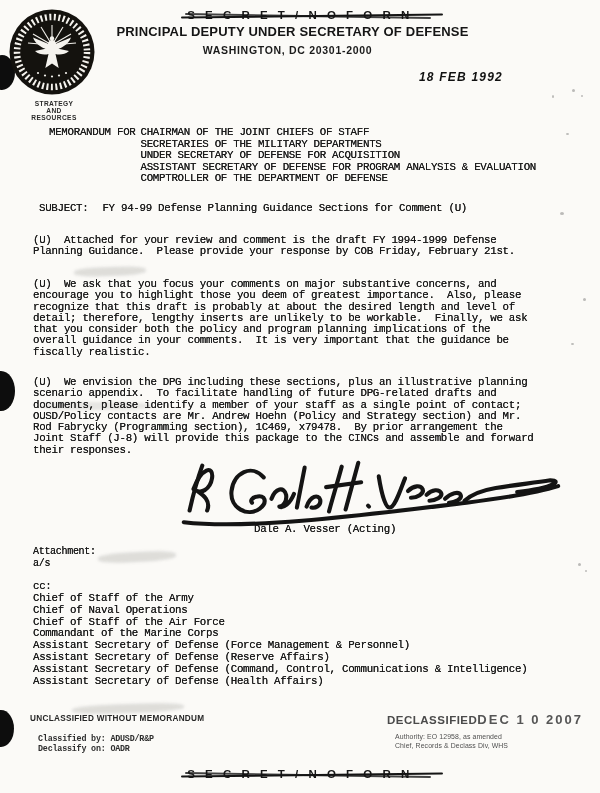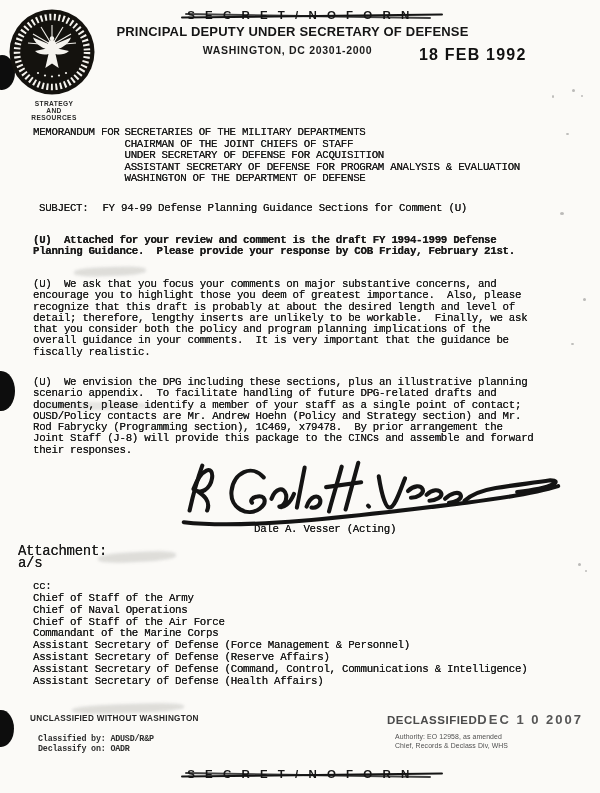--- a/index.html
+++ b/index.html
@@ -30,39 +30,39 @@
     font-weight:bold;font-size:13px;letter-spacing:.2px;color:#151515;}
   .lh-addr{top:44px;left:0;width:575px;text-align:center;
     font-weight:bold;font-size:10.5px;letter-spacing:.7px;color:#1a1a1a;}
 
   .seal{top:7px;left:7px;width:90px;height:90px;}
   .seal-caption{top:100px;left:18px;width:72px;text-align:center;
     font-family:"Liberation Sans",sans-serif;font-weight:bold;
     font-size:6.6px;line-height:7.2px;letter-spacing:.4px;color:#2a2a2a;
     white-space:pre-line;}
 
-  .date-stamp{top:46px;left:419px;font-family:"Liberation Sans",sans-serif;
-    font-weight:bold;font-size:16px;letter-spacing:1.2px;color:#111;}
+  .date-stamp{top:70px;left:419px;font-family:"Liberation Sans",sans-serif;
+    font-weight:bold;font-size:12px;letter-spacing:1.2px;color:#111;font-style:italic;}
   .reply{top:84px;left:418px;font-size:10.8px;line-height:11.8px;letter-spacing:-.3px;}
 
   
   .memo-block{top:127px;left:33px;display:flex;gap:5px;
     font-size:10.8px;line-height:11.6px;letter-spacing:-.3px;}
-  .memo-label{white-space:nowrap;}
+  .memo-label{white-space:nowrap;margin-left:16px;}
   .subject{top:202px;left:33px;font-size:10.8px;letter-spacing:-.3px;}
   .subject .lbl{margin-right:14px;margin-left:6px;}
   .para{margin:0;font-size:10.8px;line-height:11.25px;letter-spacing:-.3px;width:552px;}
-  .p1{top:235px;left:33px;font-weight:bold;}
+  .p1{top:235px;left:33px;}
   .p2{top:279px;left:33px;}
   .p3{top:377px;left:33px;}
 
   .signature-svg{top:452px;left:168px;width:402px;height:78px;}
   .sig-name{top:523px;left:254px;font-size:10.8px;letter-spacing:-.3px;}
 
-  .attachment{top:546px;left:18px;font-size:14px;line-height:11.6px;letter-spacing:-.3px;}
+  .attachment{top:546px;left:33px;font-size:10px;line-height:11.6px;letter-spacing:-.3px;}
   .att-val{}
   .cc-block{top:581px;left:33px;font-size:10.8px;line-height:11.85px;letter-spacing:-.3px;}
 
   
   .unclass{top:714px;left:30px;font-family:"Liberation Sans",sans-serif;
     font-weight:bold;font-size:8.2px;letter-spacing:.3px;color:#262626;}
   .classby{top:735px;left:38px;font-size:8.4px;line-height:9.6px;
     letter-spacing:-.2px;font-weight:bold;color:#2e2e2e;}
   .declass-stamp{top:714px;left:387px;color:#4a4a4a;}
   .declass-stamp .dword{font-family:"Liberation Sans",sans-serif;font-weight:bold;
@@ -140,25 +140,25 @@
 RESOURCES</div>
 
   <div class="abs lh-title sans">PRINCIPAL DEPUTY UNDER SECRETARY OF DEFENSE</div>
   <div class="abs lh-addr sans">WASHINGTON, DC  20301-2000</div>
 
   <div class="abs date-stamp">18 FEB 1992</div>
 
   <div class="abs memo-block tw">
     <span class="memo-label">MEMORANDUM FOR</span>
     <div class="addressees">
+      <div>CHAIRMAN OF THE JOINT CHIEFS OF STAFF</div>
       <div>SECRETARIES OF THE MILITARY DEPARTMENTS</div>
-      <div>CHAIRMAN OF THE JOINT CHIEFS OF STAFF</div>
       <div>UNDER SECRETARY OF DEFENSE FOR ACQUISITION</div>
       <div>ASSISTANT SECRETARY OF DEFENSE FOR PROGRAM ANALYSIS &amp; EVALUATION</div>
-      <div>WASHINGTON OF THE DEPARTMENT OF DEFENSE</div>
+      <div>COMPTROLLER OF THE DEPARTMENT OF DEFENSE</div>
     </div>
   </div>
 
   <div class="abs subject tw">
     <span class="lbl">SUBJECT:</span><span>FY 94-99 Defense Planning Guidance Sections for Comment (U)</span>
   </div>
 
   <p class="abs para p1 pre tw">(U)  Attached for your review and comment is the draft FY 1994-1999 Defense
 Planning Guidance.  Please provide your response by COB Friday, February 21st.</p>
   <p class="abs para p2 pre tw">(U)  We ask that you focus your comments on major substantive concerns, and
@@ -208,21 +208,21 @@
     <div>Chief of Staff of the Army</div>
     <div>Chief of Naval Operations</div>
     <div>Chief of Staff of the Air Force</div>
     <div>Commandant of the Marine Corps</div>
     <div>Assistant Secretary of Defense (Force Management &amp; Personnel)</div>
     <div>Assistant Secretary of Defense (Reserve Affairs)</div>
     <div>Assistant Secretary of Defense (Command, Control, Communications &amp; Intelligence)</div>
     <div>Assistant Secretary of Defense (Health Affairs)</div>
   </div>
 
-  <div class="abs unclass">UNCLASSIFIED WITHOUT WASHINGTON</div>
+  <div class="abs unclass">UNCLASSIFIED WITHOUT MEMORANDUM</div>
   <div class="abs classby">
     <div>Classified by: ADUSD/R&amp;P</div>
     <div>Declassify on: OADR</div>
   </div>
 
   <div class="abs declass-stamp">
     <span class="dword">DECLASSIFIED</span><span class="ddate">DEC 1 0 2007</span>
     <div class="dsmall">Authority: EO 12958, as amended</div>
     <div class="dsmall">Chief, Records &amp; Declass Div, WHS</div>
   </div>

